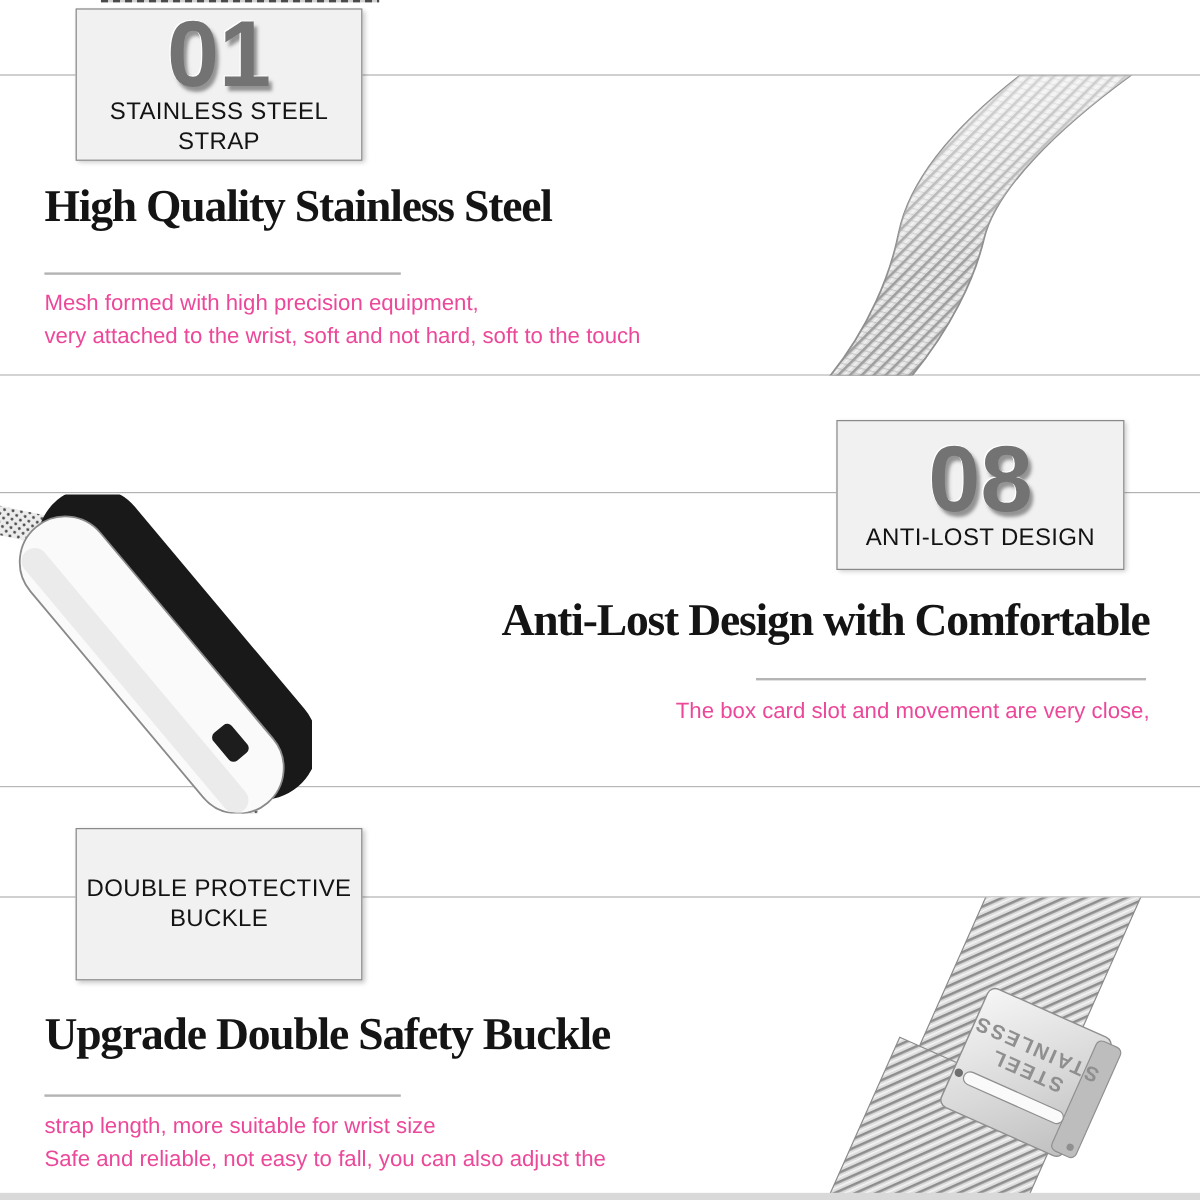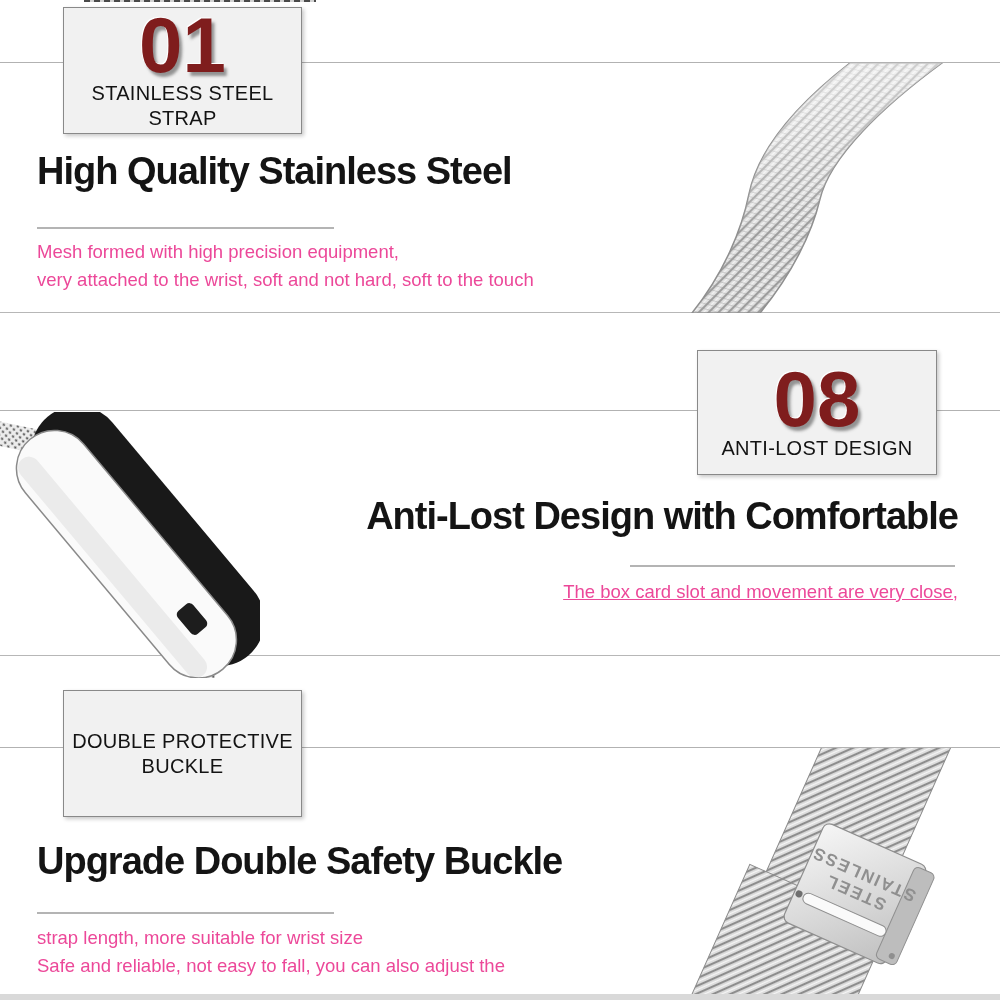--- a/index.html
+++ b/index.html
@@ -9,30 +9,30 @@
   }
   .hline{position:absolute;height:1px;background:#b2b2b2;}
   .fullline{position:absolute;left:0;width:1000px;height:1px;background:#b7b7b7;}
   .badge{
     position:absolute;background:#f1f1f1;border:1px solid #898989;
     box-shadow:2px 2px 4px rgba(0,0,0,0.22);
     display:flex;flex-direction:column;align-items:center;justify-content:center;
     text-align:center;z-index:3;
   }
   .badge-number{
-    font-size:78px;font-weight:bold;line-height:0.92;color:#7f1d1d;
+    font-size:78px;font-weight:bold;line-height:0.92;color:#737373;
     text-shadow:-1px -1px 0 #ffffff,3px 4px 3px rgba(70,70,70,0.55);
   }
   .badge-label{font-size:20px;font-weight:normal;color:#131313;line-height:1.25;letter-spacing:0.3px;margin-top:0;}
   .badge-label span{display:block;}
-  .heading{position:absolute;margin:0;font-size:38px;font-weight:bold;color:#141414;letter-spacing:-1px;white-space:nowrap;z-index:2;}
+  .heading{position:absolute;margin:0;font-size:38px;font-weight:bold;color:#141414;letter-spacing:-1px;white-space:nowrap;z-index:2;font-family:Liberation Serif, serif;}
   .divider{position:absolute;height:2px;background:#b4b4b4;z-index:2;}
   .para{position:absolute;font-size:18.5px;color:#ec4899;line-height:1.5;white-space:nowrap;z-index:2;}
   .para span{display:block;}
-  .para.right{text-align:right;text-decoration:underline;}
+  .para.right{text-align:right;}
   .photo{position:absolute;z-index:1;}
   .bottom-bar{position:absolute;left:0;top:994px;width:1000px;height:6px;background:#d9d9d9;z-index:4;}
   .top-artifact{
     position:absolute;left:84px;top:0;width:232px;height:2px;
     background:repeating-linear-gradient(90deg,#4a4a4a 0 6px,rgba(74,74,74,0.25) 6px 10px);
   }
   .engrave{font-family:"Liberation Sans",sans-serif;font-size:17px;font-weight:bold;fill:#8f8f8f;letter-spacing:2px;}
 </style>
 </head>
 <body>

